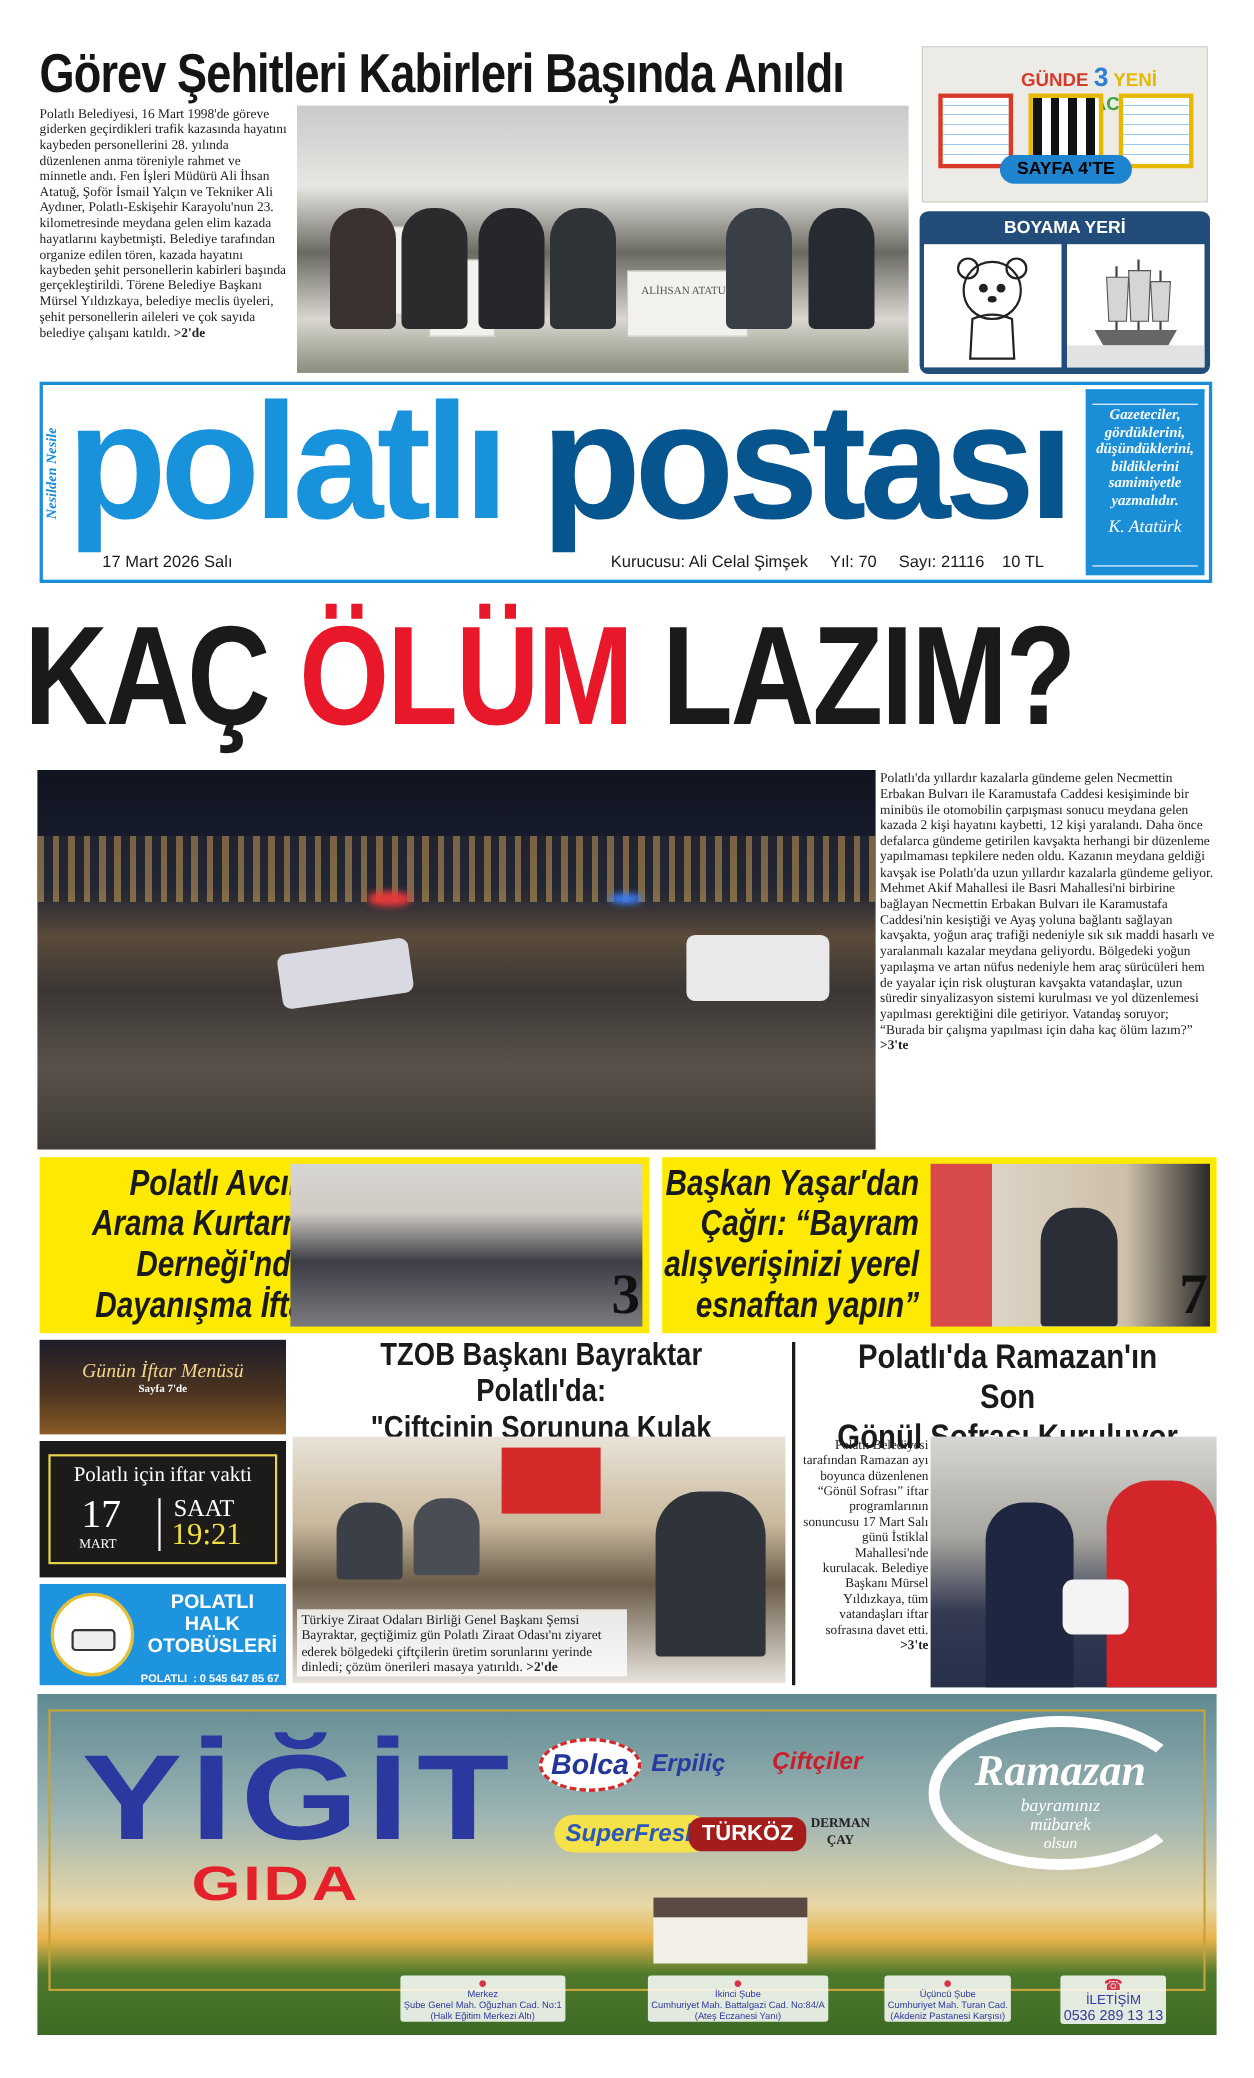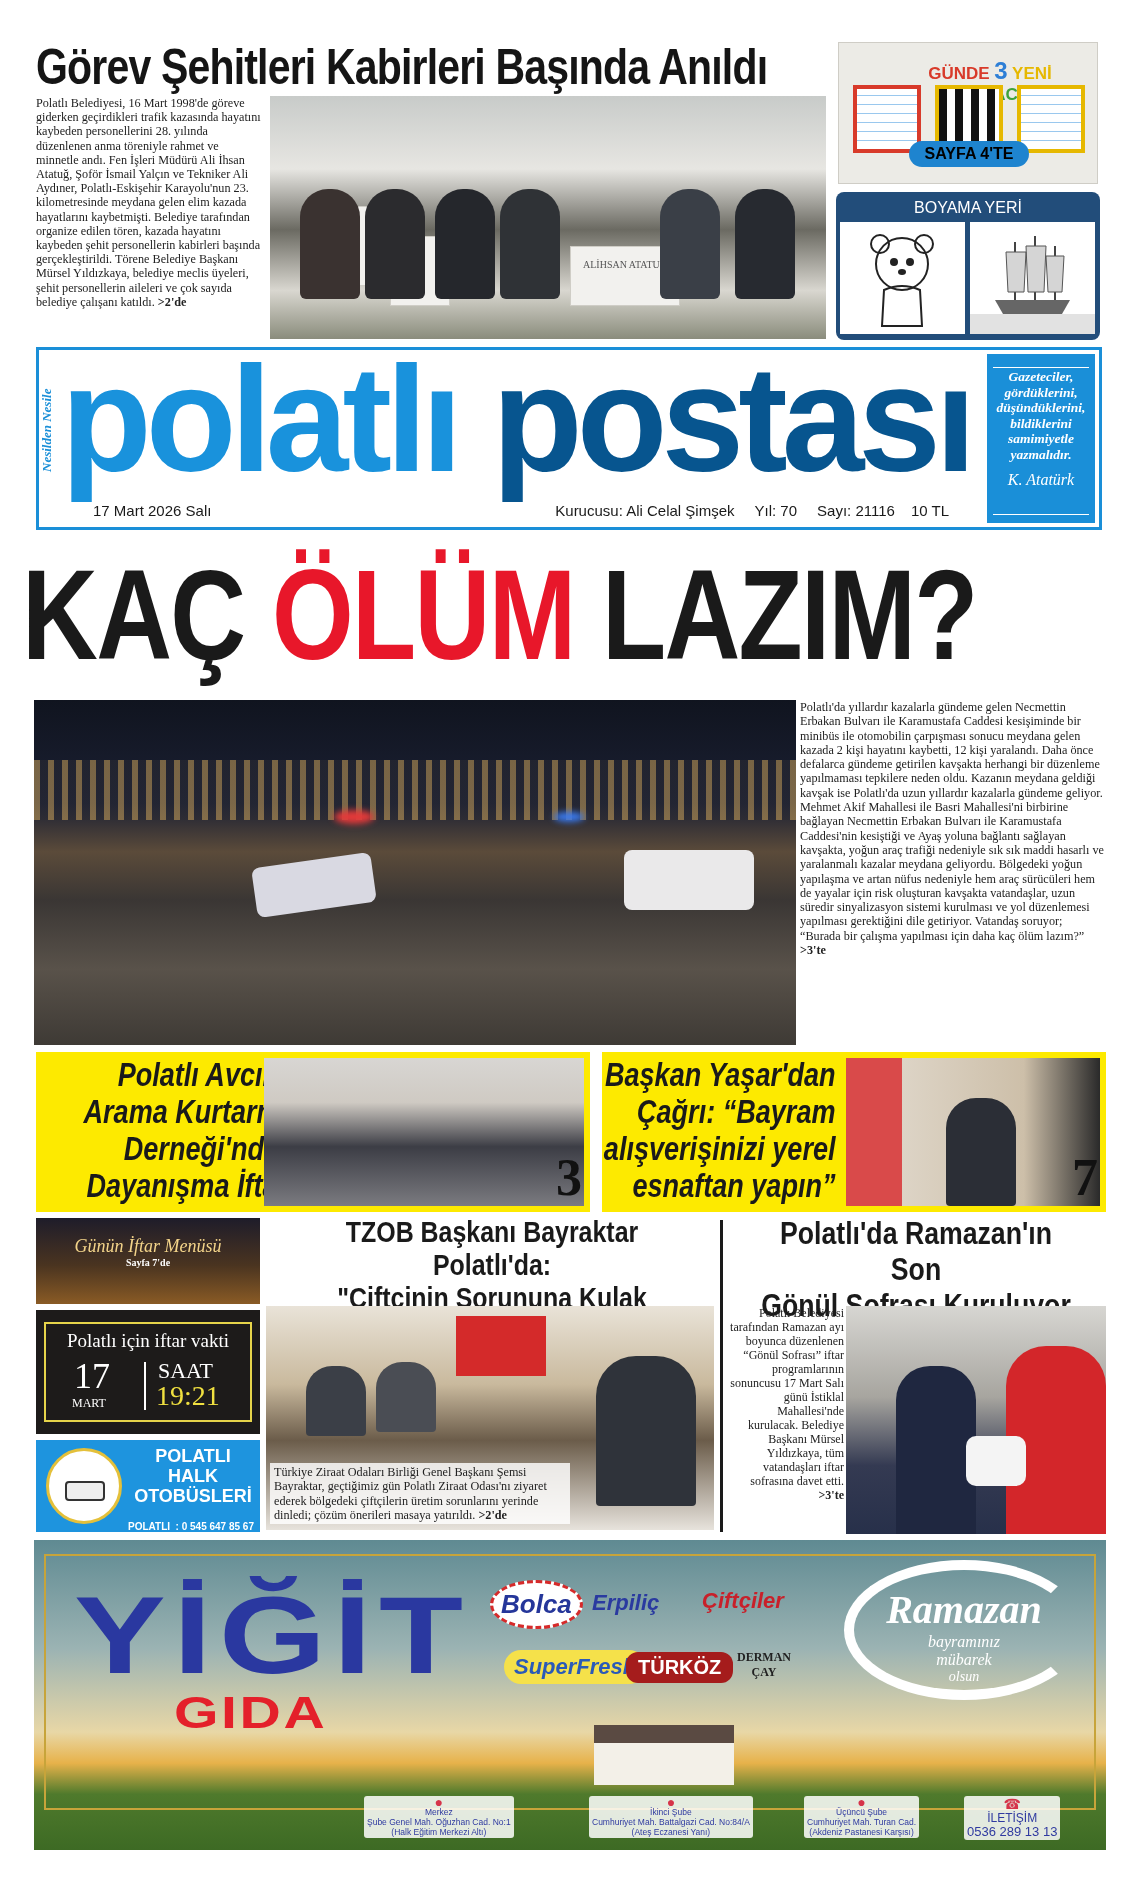--- a/index.html
+++ b/index.html
@@ -19,21 +19,21 @@
   .grave { position: absolute; background: #f2f1ee; border: 1px solid #cfcdc6; }
 
   
   #puzzle-ad { left: 838px; top: 42px; width: 260px; height: 142px; background: #ecebe6; border: 1px solid #cfcdc6; }
   #puzzle-title { position: absolute; top: 14px; left: 0; width: 100%; text-align: center; font-family: "Liberation Sans", sans-serif; font-weight: 900; font-size: 17px; padding-left: 44px; }
   #puzzle-title .g { color: #d83a2a; } #puzzle-title .n { color: #2e7fd6; font-size: 24px; } #puzzle-title .y { color: #e6b800; } #puzzle-title .b { color: #3ea33a; }
   .grid-box { position: absolute; top: 42px; width: 68px; height: 68px; border: 4px solid #d83a2a; background: repeating-linear-gradient(0deg,#fff 0 8px,#9ac8ee 8px 9px), #fff; }
   #puzzle-banner { position: absolute; left: 70px; top: 98px; width: 120px; height: 26px; background: #1e84cf; border-radius: 14px; color: #000000; font-family: "Liberation Sans", sans-serif; font-weight: 700; font-size: 16px; text-align: center; line-height: 26px; }
 
   #coloring-ad { left: 836px; top: 192px; width: 264px; height: 148px; background: #224d7a; border-radius: 8px; padding: 3px; }
-  #coloring-title { color: #fff; font-family: "Liberation Sans", sans-serif; font-weight: 400; font-size: 16px; text-align: center; height: 26px; line-height: 26px; }
+  #coloring-title { color: #fff; font-family: "Liberation Sans", sans-serif; font-weight: 700; font-size: 16px; text-align: center; height: 26px; line-height: 26px; }
   .color-pane { position: absolute; top: 30px; width: 125px; height: 112px; background: #fff; }
 
   
   #masthead { left: 36px; top: 347px; width: 1066px; height: 183px; border: 3px solid #1a8fd8; }
   #tagline-vertical { position: absolute; left: 0; top: 10px; width: 22px; height: 140px; writing-mode: vertical-rl; transform: rotate(180deg); font-family: "Liberation Serif", serif; font-style: italic; font-weight: 700; color: #1a8fd8; font-size: 13px; text-align: center; }
   #logo { position: absolute; left: 22px; top: -6px; font-family: "Liberation Sans", sans-serif; font-weight: 700; font-size: 150px; letter-spacing: -6px; line-height: 150px; white-space: nowrap; transform: scaleX(0.99); transform-origin: left; }
   #logo .a { color: #1992dc; } #logo .b { color: #07558f; }
   #date-line { position: absolute; left: 54px; top: 152px; font-family: "Liberation Sans", sans-serif; font-size: 15px; color: #1a1a1a; }
   #imprint { position: absolute; right: 150px; top: 152px; font-family: "Liberation Sans", sans-serif; font-size: 15px; color: #1a1a1a; white-space: nowrap; }
   #imprint span { margin-left: 20px; }

